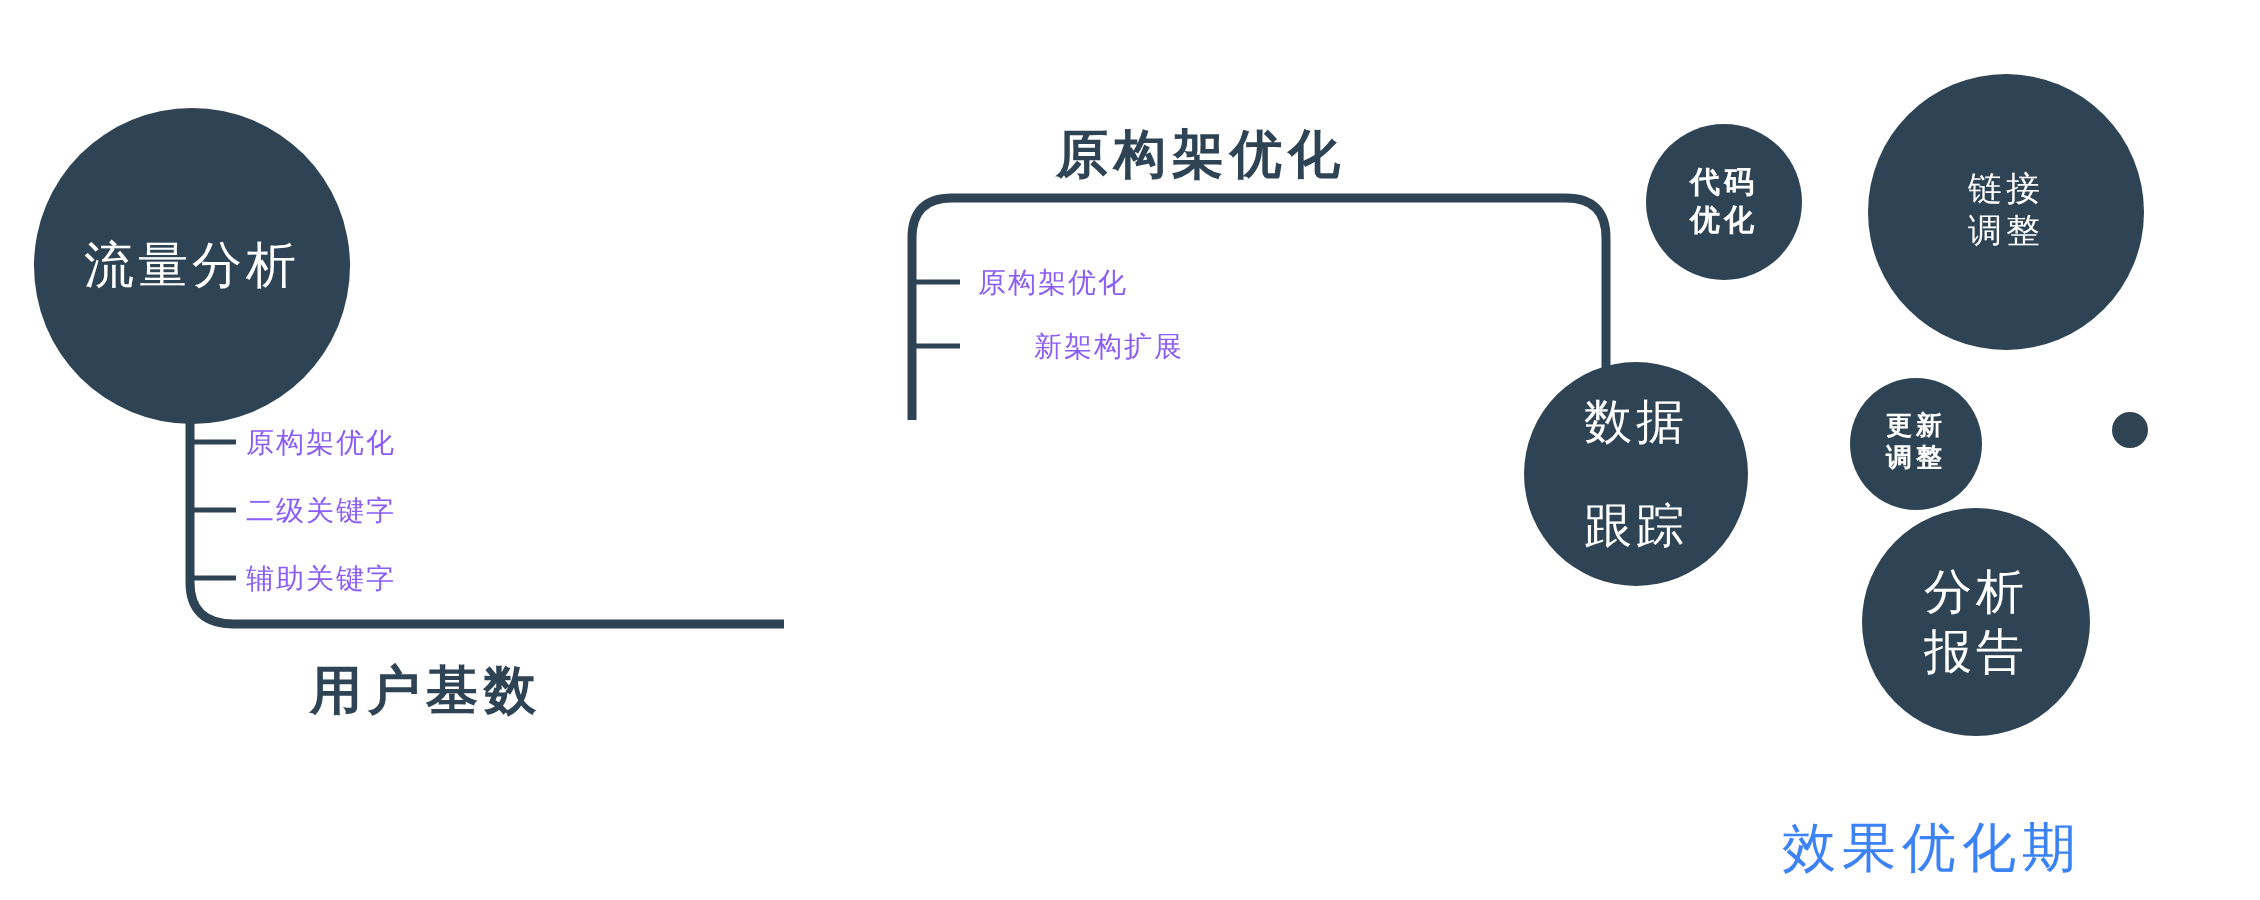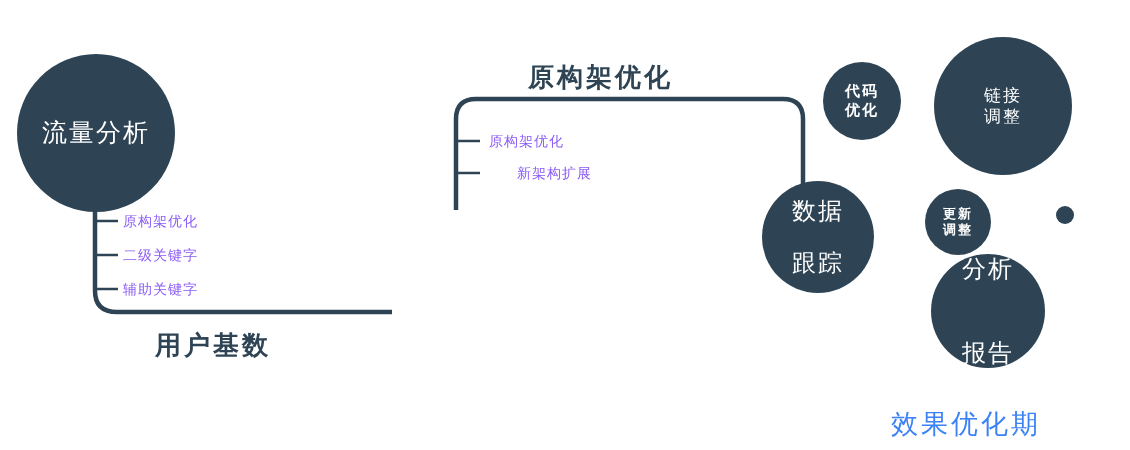--- a/index.html
+++ b/index.html
@@ -28,22 +28,22 @@
     justify-content: center;
     text-align: center;
     letter-spacing: 2px;
     line-height: 1.25;
   }
   .n-traffic  { left: 17px;  top: 54px;  width: 158px; height: 158px; font-size: 25px; }
   .n-structure{ left: 373px; top: 200px; width: 150px; height: 148px; font-size: 25px; }
   .n-tracking { left: 762px; top: 181px; width: 112px; height: 112px; font-size: 24px; gap: 22px; }
   .n-code     { left: 823px; top: 62px;  width: 78px;  height: 78px;  font-size: 15px; font-weight: bold; }
   .n-link     { left: 934px; top: 37px;  width: 138px; height: 138px; font-size: 17px; }
-  .n-update   { left: 925px; top: 189px; width: 66px;  height: 66px;  font-size: 13px; font-weight: bold; }
-  .n-report   { left: 931px; top: 254px; width: 114px; height: 114px; font-size: 24px; justify-content: space-between; }
+  .n-update   { left: 925px; top: 189px; width: 66px;  height: 66px;  font-size: 13px; font-weight: bold; font-family: Liberation Mono, monospace; }
+  .n-report   { left: 931px; top: 254px; width: 114px; height: 114px; font-size: 24px; }
   .n-dot      { left: 1056px; top: 206px; width: 18px; height: 18px; }
 
   .edge-label {
     position: absolute;
     color: #2e4455;
     font-weight: 600;
     font-size: 26px;
     letter-spacing: 3px;
     white-space: nowrap;
   }

